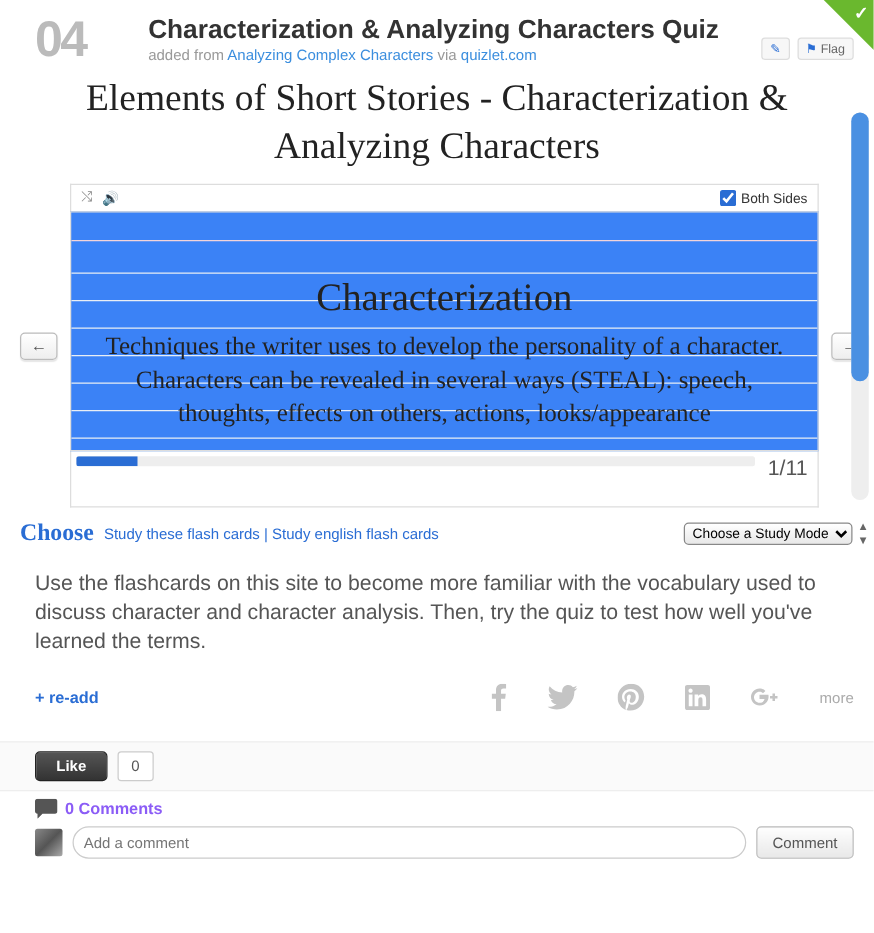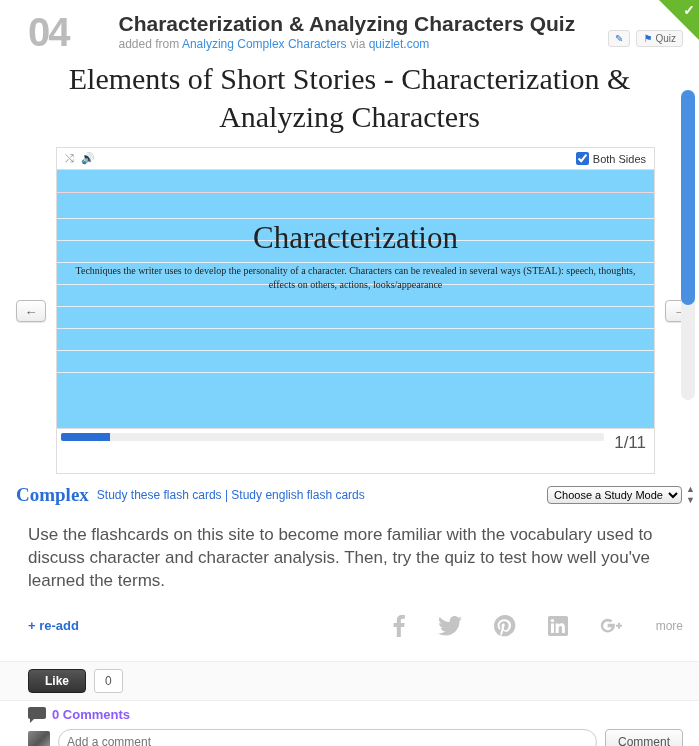--- a/index.html
+++ b/index.html
@@ -17,26 +17,26 @@
 .action-btn { border: 1px solid #ddd; background: #f7f7f7; font-size: 10px; color: #666; padding: 2px 6px; border-radius: 3px; cursor: pointer; display: inline-flex; align-items: center; gap: 3px; }
 .main-title { font-family: Georgia, serif; font-size: 30px; font-weight: 500; text-align: center; color: #222; margin: 8px 0 12px -12px; line-height: 1.25; }
 .flashcard-area { display: flex; align-items: center; gap: 10px; margin: 0 -12px 0 -12px; }
 .nav-btn { width: 30px; height: 22px; border: 1px solid #bbb; border-radius: 4px; background: linear-gradient(#fff,#eee); cursor: pointer; display: flex; align-items: center; justify-content: center; font-size: 13px; color: #555; box-shadow: 0 1px 1px rgba(0,0,0,0.1); }
 .card-wrap { flex: 1; }
 .card-toolbar { display: flex; align-items: center; padding: 4px 8px; border: 1px solid #ddd; border-bottom: none; font-size: 11px; color: #888; }
 .card-toolbar .left-icons { display: flex; gap: 8px; }
 .card-toolbar .spacer { flex: 1; }
 .both-sides { display: flex; align-items: center; gap: 4px; color: #333; }
 .both-sides input { accent-color: #2a6dd4; }
-.card { border: 1px solid #ddd; height: 260px; position: relative; background: #7dd3fc; overflow: hidden; }
+.card { border: 1px solid #ddd; height: 192px; position: relative; background: #3b82f6; overflow: hidden; }
 .ruled-line { position: absolute; left: 0; right: 0; height: 1px; background: #e8eef5; }
 .pink-line { background: #f3d4d9; }
 .card-content { position: relative; z-index: 2; text-align: center; padding: 50px 18px 0 18px; font-family: Georgia, serif; }
 .card-term { font-size: 31px; color: #222; margin-bottom: 8px; }
-.card-def { font-size: 10px; color: #222; line-height: 1.35; }
+.card-def { font-size: 20px; color: #222; line-height: 1.35; }
 .progress-row { display: flex; align-items: flex-start; border: 1px solid #ddd; border-top: none; padding: 4px 8px 20px 4px; font-size: 17px; color: #555; }
 .progress-bar { flex: 1; height: 8px; background: #eee; border-radius: 2px; overflow: hidden; }
 .progress-fill { height: 100%; width: 9%; background: #2a6dd4; }
 .counter { margin-left: 10px; }
 .quizlet-row { display: flex; align-items: center; margin: 10px -12px 0 -12px; font-size: 12px; }
 .quizlet-logo { font-family: Georgia, serif; font-size: 19px; color: #2a6dd4; font-weight: bold; margin-right: 8px; }
 .study-links a { color: #2a6dd4; text-decoration: none; }
 .study-links { color: #2a6dd4; }
 .study-mode-select { margin-left: auto; font-size: 11px; border: 1px solid #888; border-radius: 4px; padding: 1px 2px; background: linear-gradient(#fff,#e8e8e8); }
 .scroll-arrows { display: flex; flex-direction: column; margin-left: 4px; font-size: 9px; color: #666; line-height: 1; gap: 2px; }
@@ -71,21 +71,21 @@
         <span>added from </span>
         <a href="#">Analyzing Complex Characters</a>
         <span> via </span>
         <a href="#">quizlet.com</a>
       </div>
     </div>
     <div class="header-actions">
       <span class="action-btn" style="color:#2a6dd4;">✎</span>
       <span class="action-btn">
           <span style="color:#2a6dd4;">⚑</span>
-          <span>Quiz</span>
+          <span>Flag</span>
         </span>
     </div>
   </div>
 
   <div class="main-title">Elements of Short Stories - Characterization &amp; Analyzing Characters</div>
 
   <div class="vscroll">
       <div class="vscroll-thumb"></div>
     </div>
 
@@ -122,21 +122,21 @@
         <div class="progress-bar">
             <div class="progress-fill"></div>
           </div>
         <div class="counter">1/11</div>
       </div>
     </div>
     <button class="nav-btn">→</button>
   </div>
 
   <div class="quizlet-row">
-    <span class="quizlet-logo">Complex</span>
+    <span class="quizlet-logo">Choose</span>
     <span class="study-links">
       <a href="#">Study these flash cards</a>
       <span> | </span>
       <a href="#">Study english flash cards</a>
     </span>
     <select class="study-mode-select">
       <option>Choose a Study Mode</option>
     </select>
     <div class="scroll-arrows">
       <span>▲</span>

